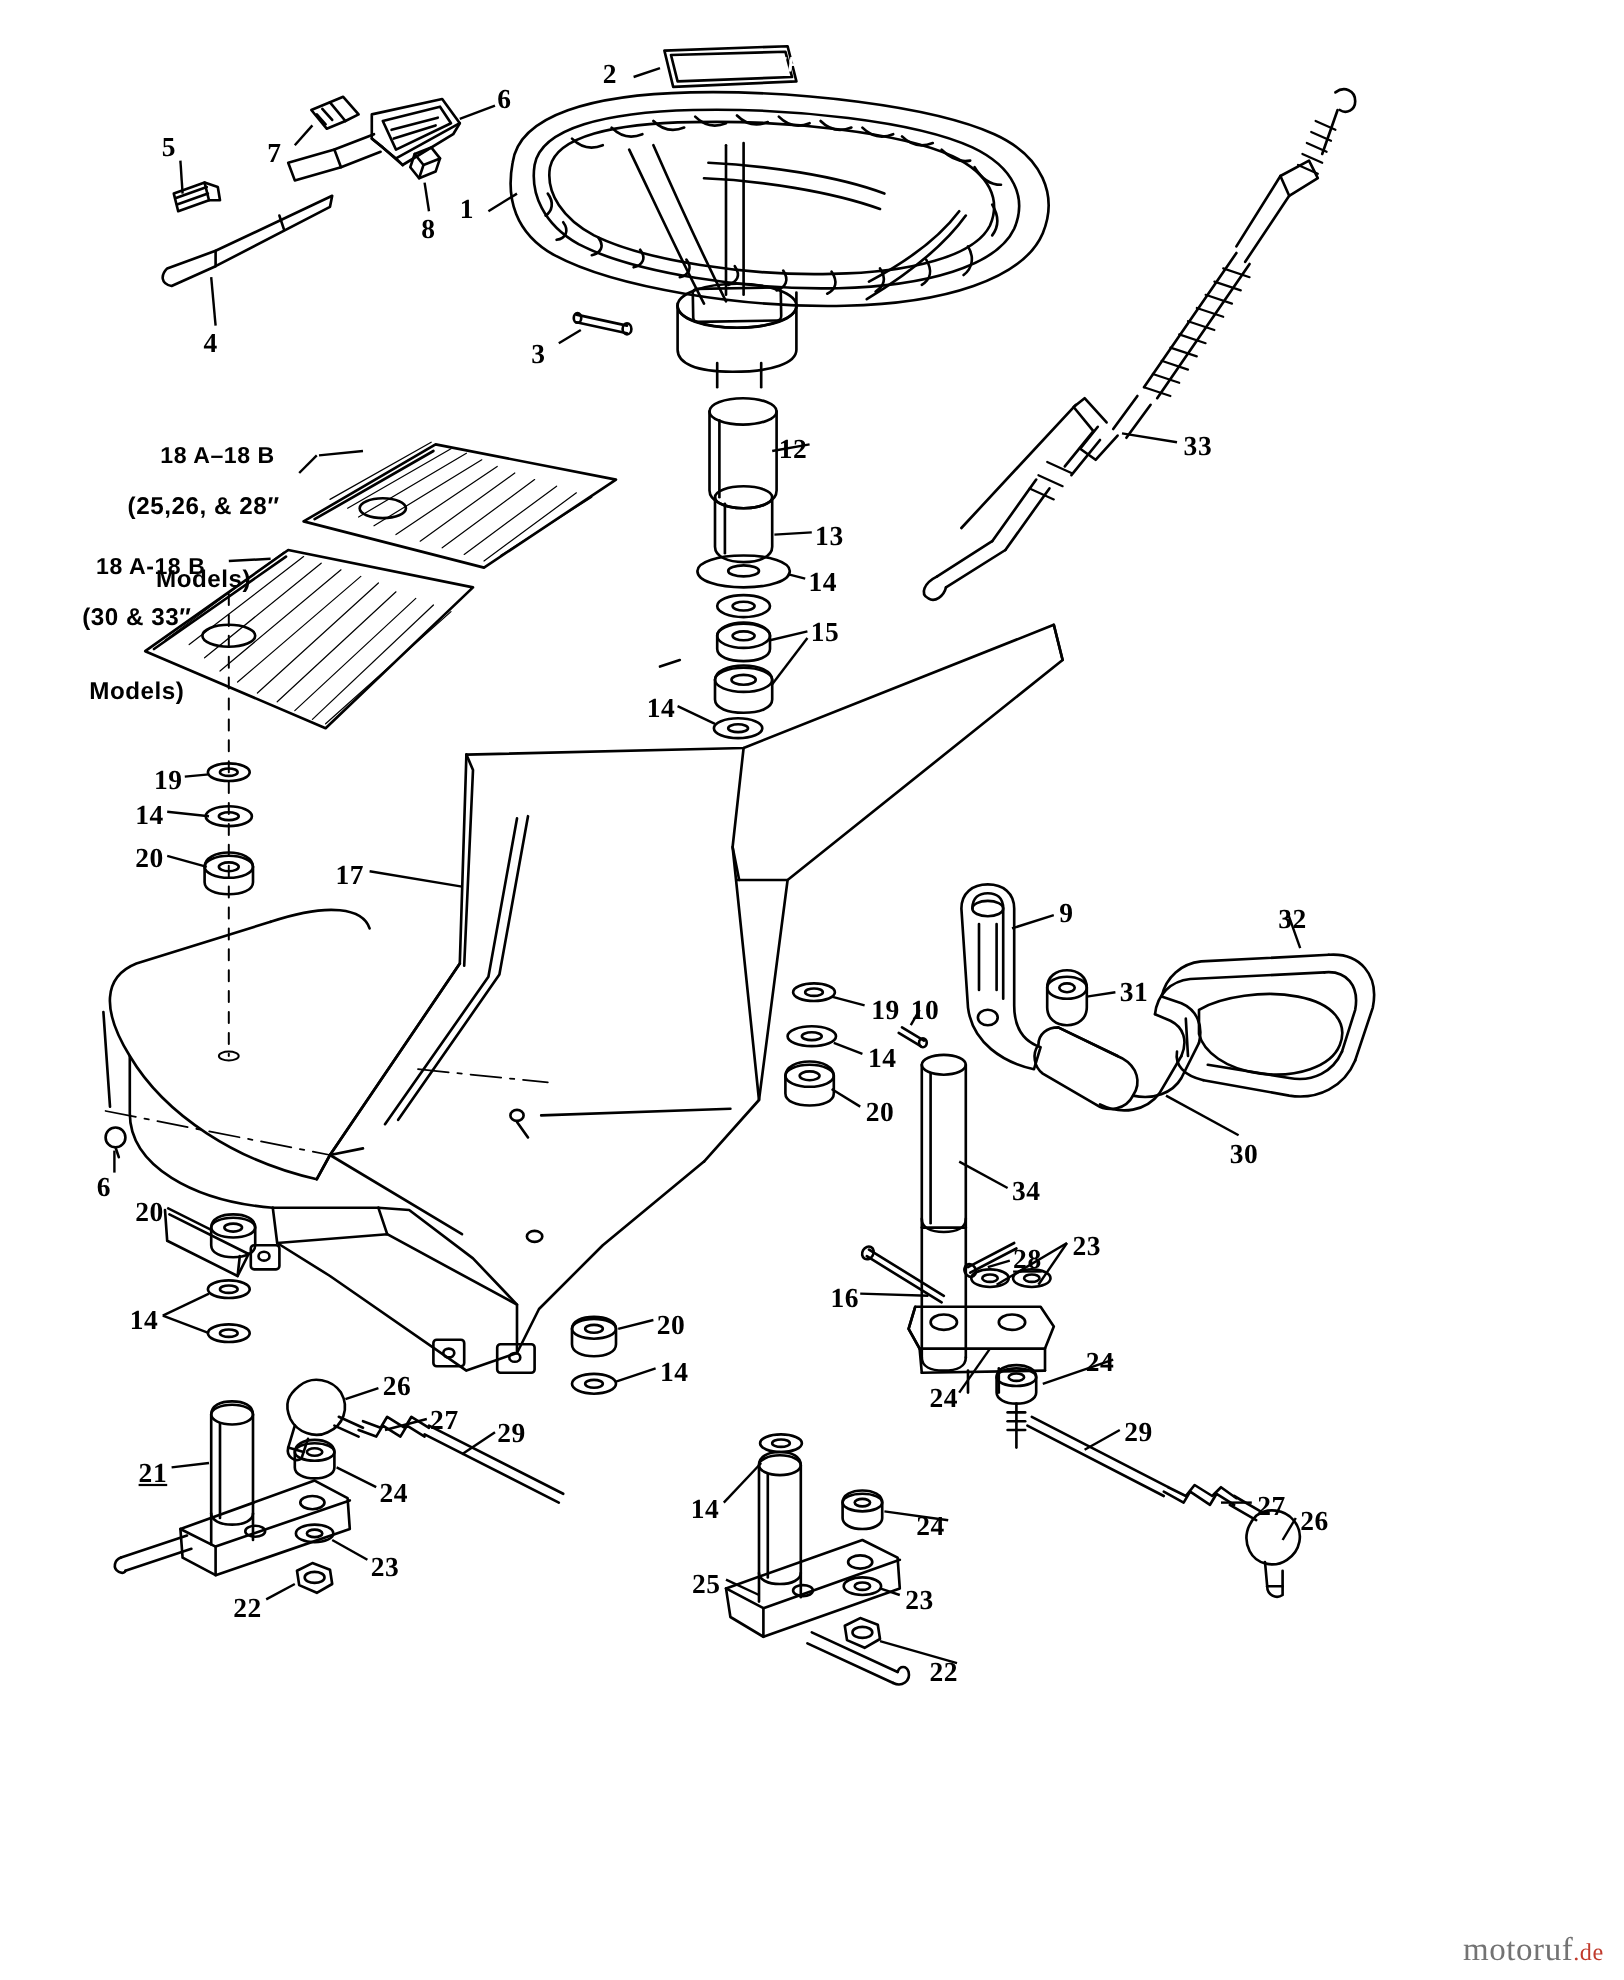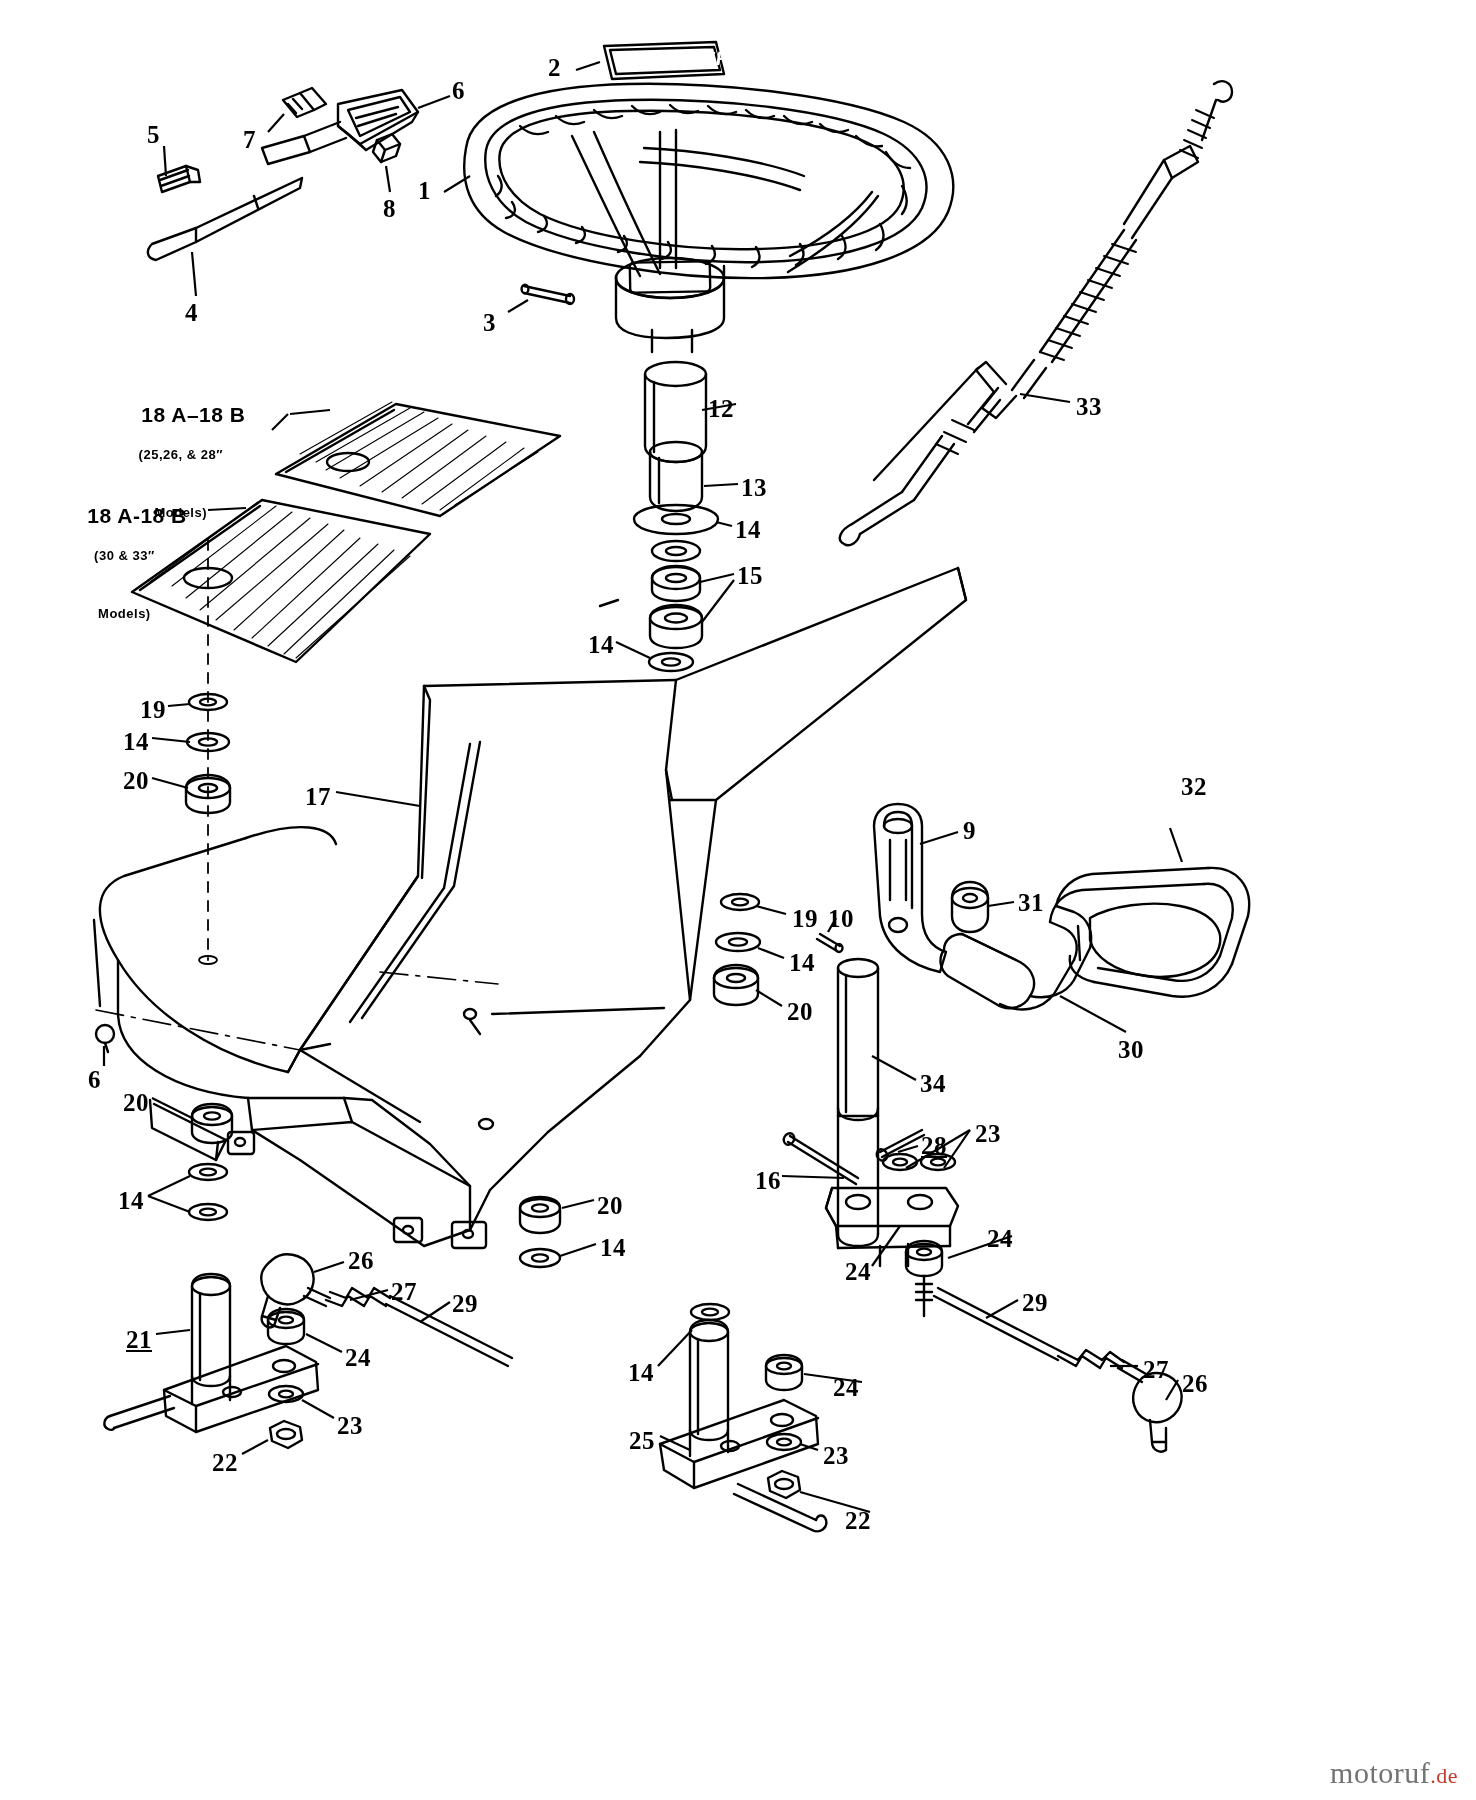--- a/index.html
+++ b/index.html
@@ -37,21 +37,21 @@
     letter-spacing: 0.5px;
   }
   .callout.group-label {
     font-family: "Liberation Sans", sans-serif;
     font-size: 21px;
     font-weight: bold;
     text-align: center;
     letter-spacing: 0.5px;
   }
   .callout.group-label .sub {
-    font-size: 13px;
+    font-size: 22px;
     display: block;
   }
   .watermark {
     position: absolute;
     right: 18px;
     bottom: 10px;
     font-family: "Liberation Serif", serif;
     font-size: 30px;
     letter-spacing: 0.5px;
   }
@@ -633,21 +633,21 @@
   <div class="callout" style="left:845px; top:1259px;">24</div>
   <div class="callout" style="left:975px; top:1121px;">23</div>
   <div class="callout" style="left:921px; top:1133px;text-decoration:underline;">28</div>
   <div class="callout" style="left:920px; top:1071px;">34</div>
   <div class="callout" style="left:987px; top:1226px;">24</div>
   <div class="callout" style="left:1022px; top:1290px;">29</div>
   <div class="callout" style="left:1143px; top:1357px;">27</div>
   <div class="callout" style="left:1182px; top:1371px;">26</div>
   <div class="callout" style="left:1118px; top:1037px;">30</div>
   <div class="callout" style="left:1018px; top:890px;">31</div>
-  <div class="callout" style="left:1162px; top:774px;margin-left:19px;">32</div>
+  <div class="callout" style="left:1162px; top:824px;">32</div>
   <div class="callout" style="left:1076px; top:394px;">33</div>
 
   <svg style="position:absolute;left:0;top:0;width:1476px;height:1800px;pointer-events:none" viewBox="0 0 1476 1800">
     <g stroke="#000" stroke-width="2.2" fill="none">
       <path d="M444 192 L470 176"></path>
       <path d="M576 70 L600 62"></path>
       <path d="M508 312 L528 300"></path>
       <path d="M196 296 L192 252"></path>
       <path d="M164 146 L166 176"></path>
       <path d="M450 96 L418 108"></path>

